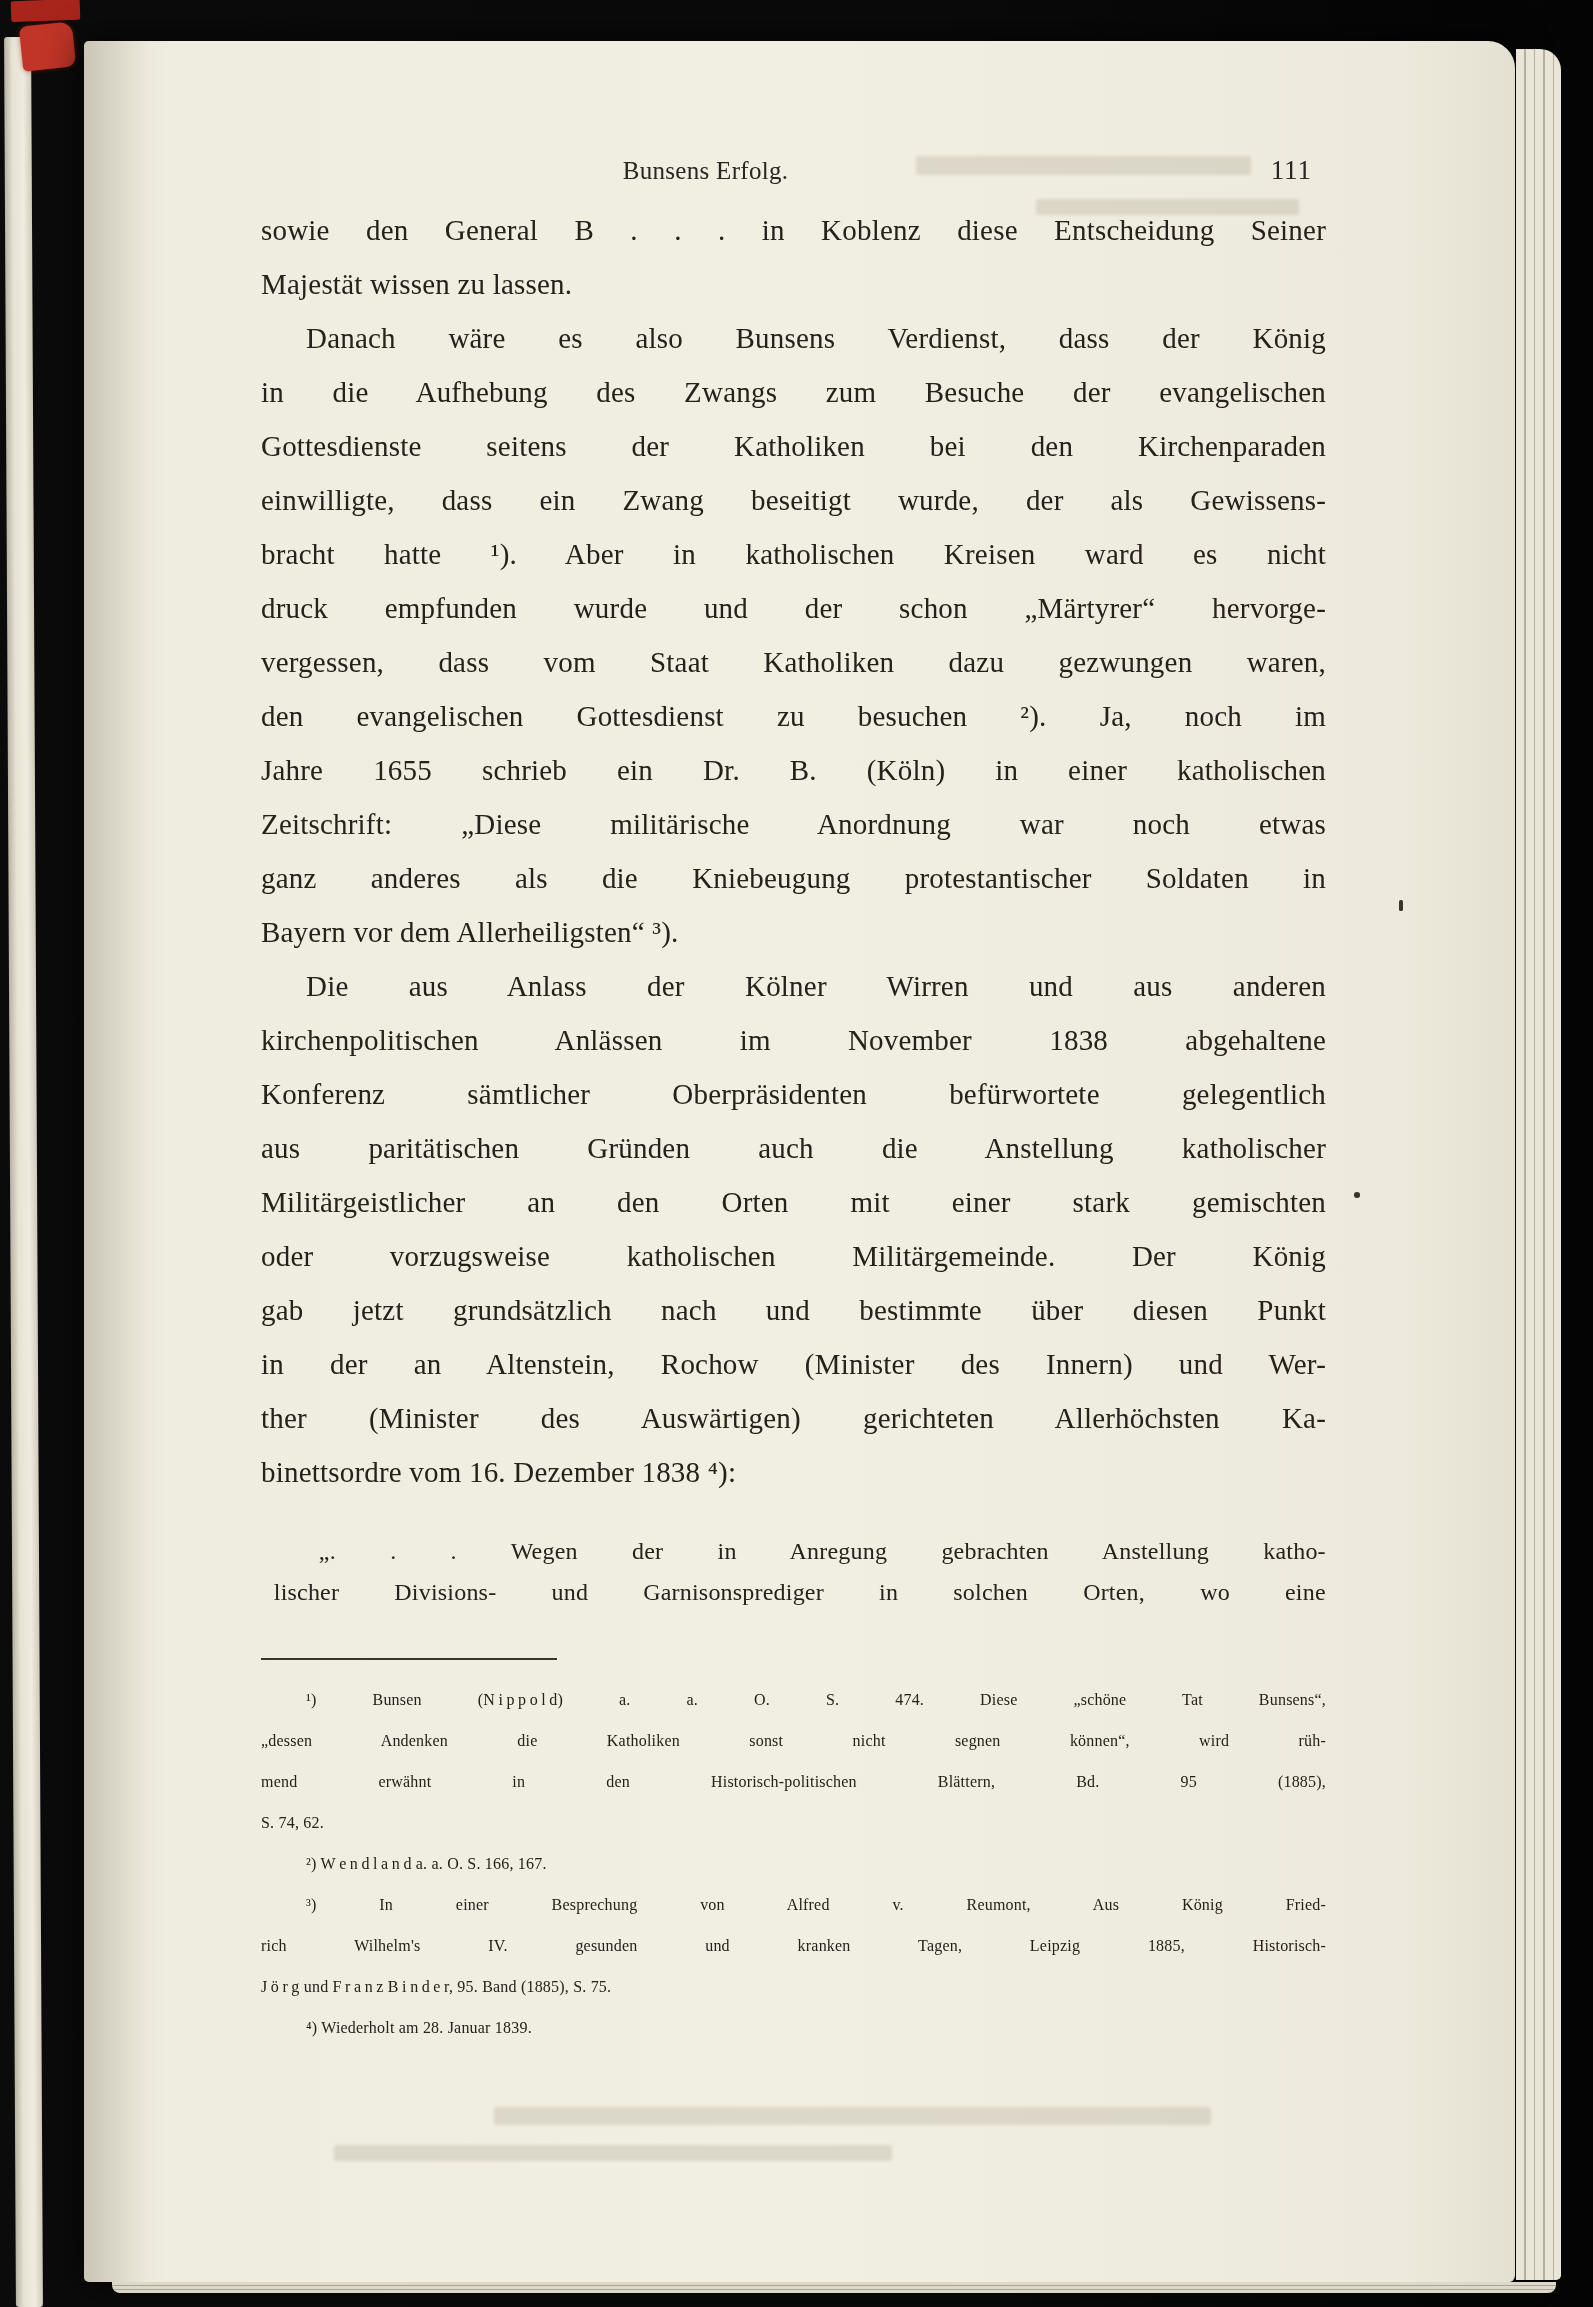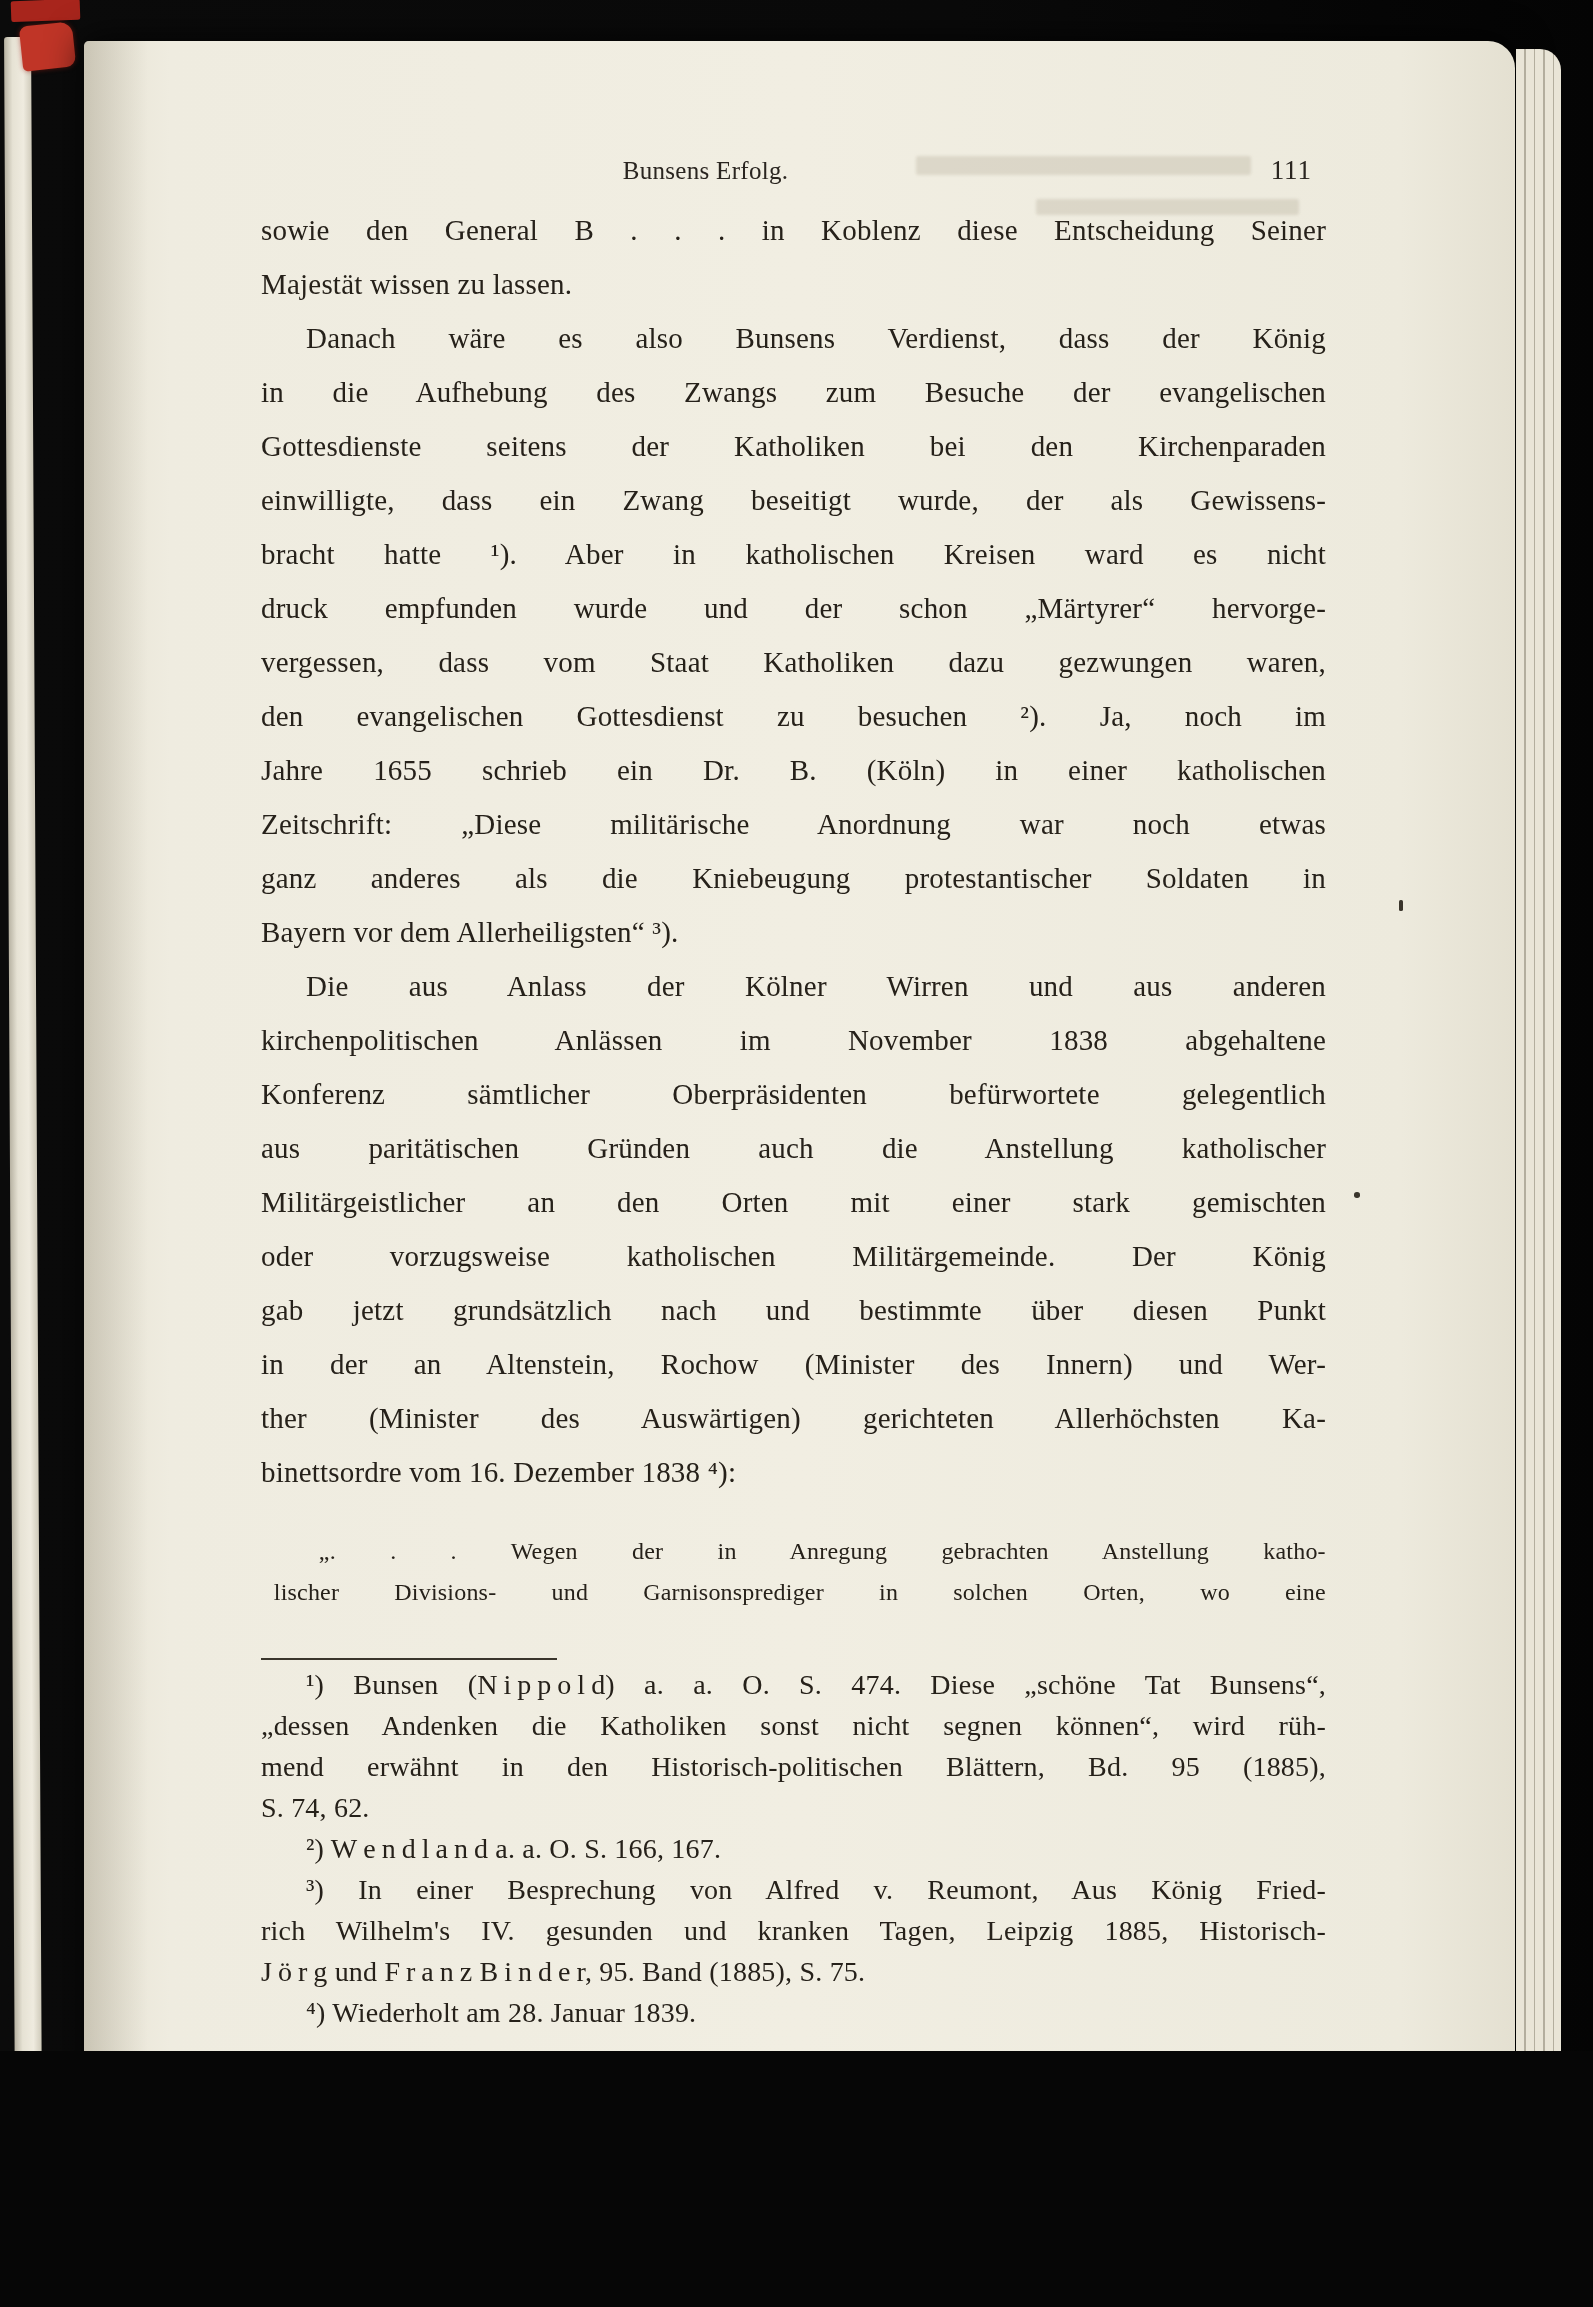--- a/index.html
+++ b/index.html
@@ -1,16 +1,16 @@
 <!DOCTYPE html>
 <html style="font-size:12.8px"><head>
 <meta charset="utf-8">
 <style>
   html,body{margin:0;padding:0;background:#060606;}
-  .scene{position:relative;width:1594px;height:2051px;overflow:hidden;
+  .scene{position:relative;width:1594px;height:2307px;overflow:hidden;
          background:linear-gradient(90deg,#0b0b0b 0,#0a0a0a 60%,#040404 100%);
          font-family:"Liberation Serif","DejaVu Serif",serif;}
   
   .left-strip{position:absolute;left:9.6px;top:37px;width:27px;height:2270px;
       background:linear-gradient(90deg,#b7b2a2,#e6e2d4 30%,#efebdf 70%,#cfcaba);
       border-radius:3.2px;transform:rotate(-.3deg);}
   
   .red-a{position:absolute;left:11px;top:0;width:69px;height:21px;background:#a8251c;
       transform:rotate(-2deg);border-radius:2.4px;}
   .red-b{position:absolute;left:21px;top:24px;width:53px;height:45px;background:#c03527;
@@ -32,21 +32,21 @@
   .content{position:absolute;left:177px;top:116px;width:1065px;color:#26211a;}
   .runhead{position:relative;height:46px;text-align:center;font-size:25px;color:#2a2520;}
   .htitle{display:inline-block;transform:translateX(-88px);letter-spacing:0.3px;}
   .pnum{position:absolute;right:14.3px;top:-1.6px;font-size:27px;letter-spacing:0.8px;}
   .para{font-size:29px;line-height:54px;letter-spacing:0.2px;}
   .tline{text-align:justify;text-align-last:justify;white-space:normal;}
   .tline.tlast{text-align-last:left;}
   .indent .tline:first-child{text-indent:45px;}
   .quote{font-size:24px;line-height:41px;margin:32px 0 0 12.8px;width:1052px;letter-spacing:0.2px;}
   .fnrule{margin-top:45px;width:296px;height:2.4px;background:#3a352c;}
-  .footnotes{margin-top:4px;font-size:28px;line-height:41px;letter-spacing:0.2px;}
+  .footnotes{margin-top:19px;font-size:16px;line-height:41px;letter-spacing:0.2px;}
   
   .speck{position:absolute;background:#3a352c;}
   .s1{left:1315px;top:859px;width:4px;height:11px;border-radius:1.6px;}
   .s2{left:1270px;top:1151px;width:5.6px;height:5.6px;border-radius:50%;}
   .ghost{position:absolute;background:rgba(140,130,105,.20);filter:blur(1.6px);border-radius:2.4px;}
   .g1{left:832px;top:115px;width:335px;height:19px;}
   .g2{left:952px;top:158px;width:263px;height:16px;}
   .g3{left:410px;top:2066px;width:717px;height:17.5px;}
   .g4{left:250px;top:2104px;width:558px;height:16px;}
 </style>

